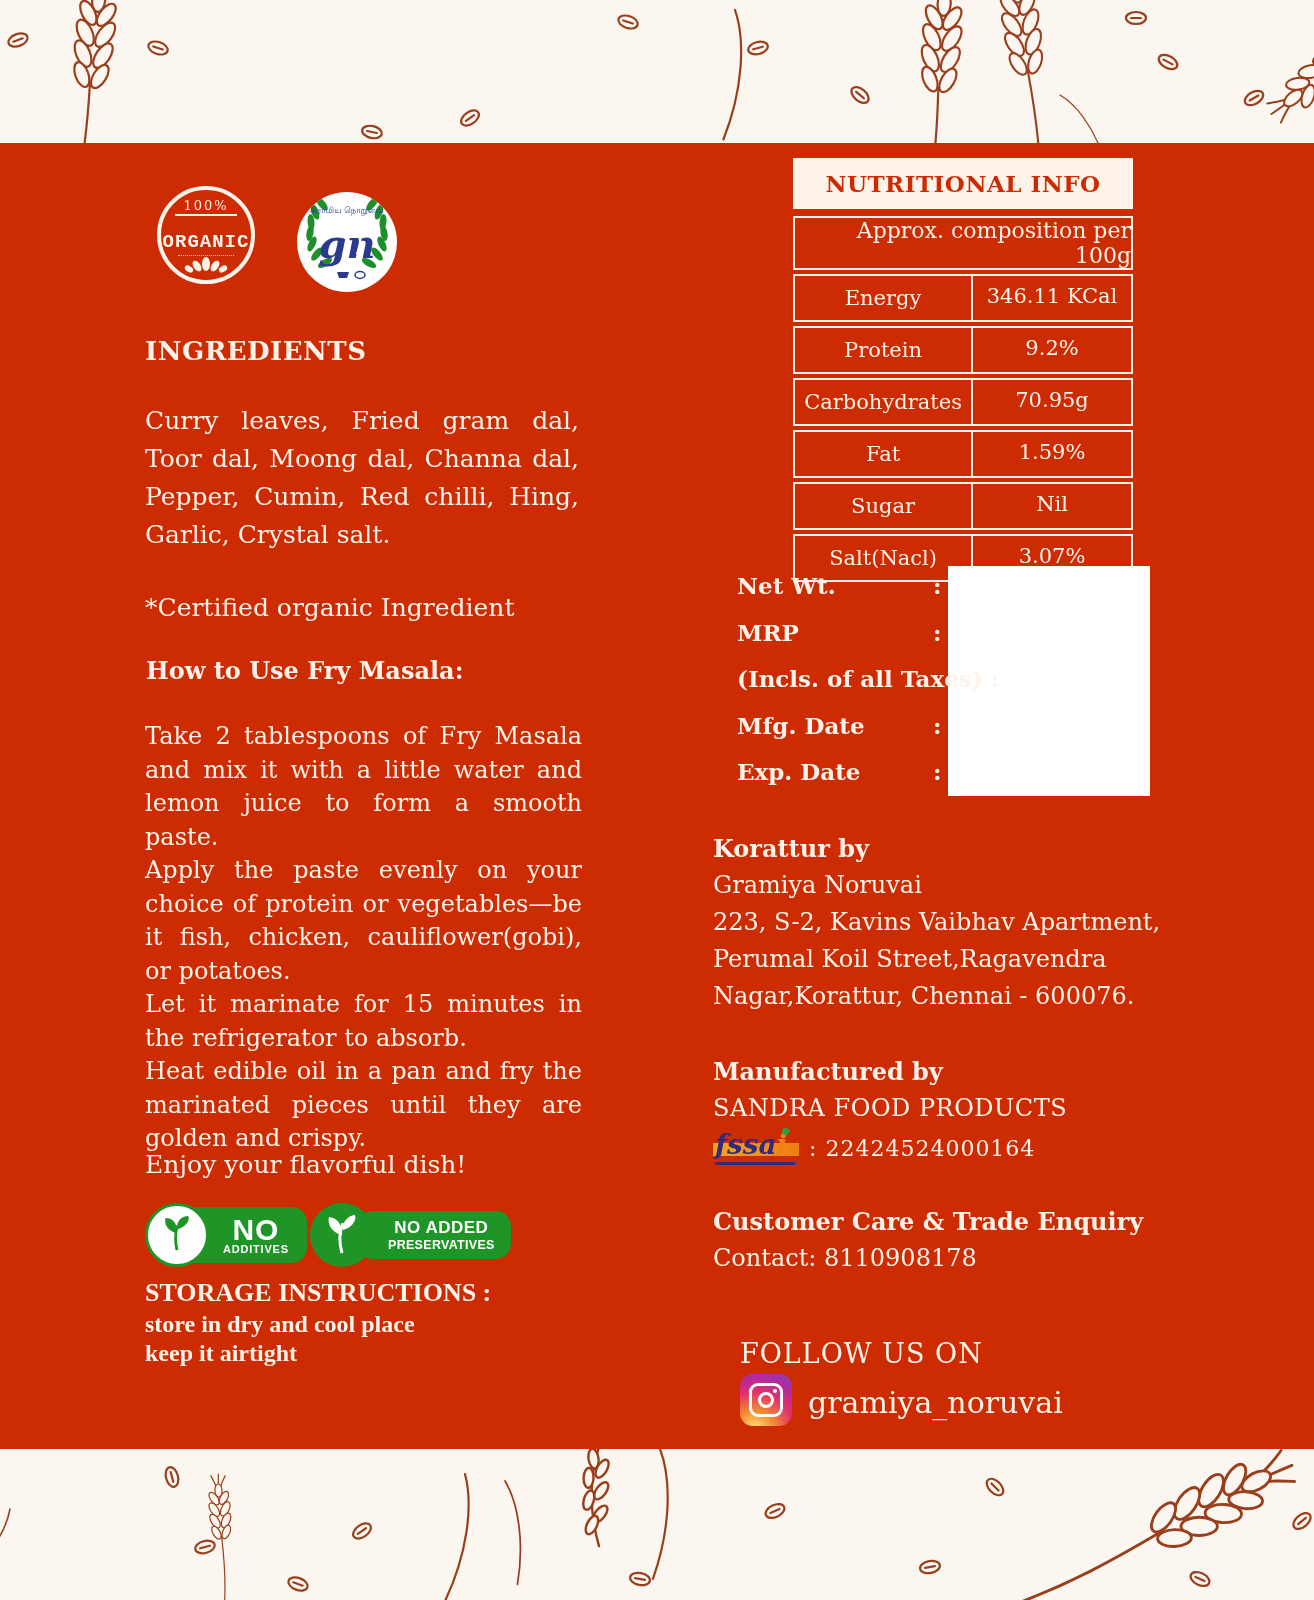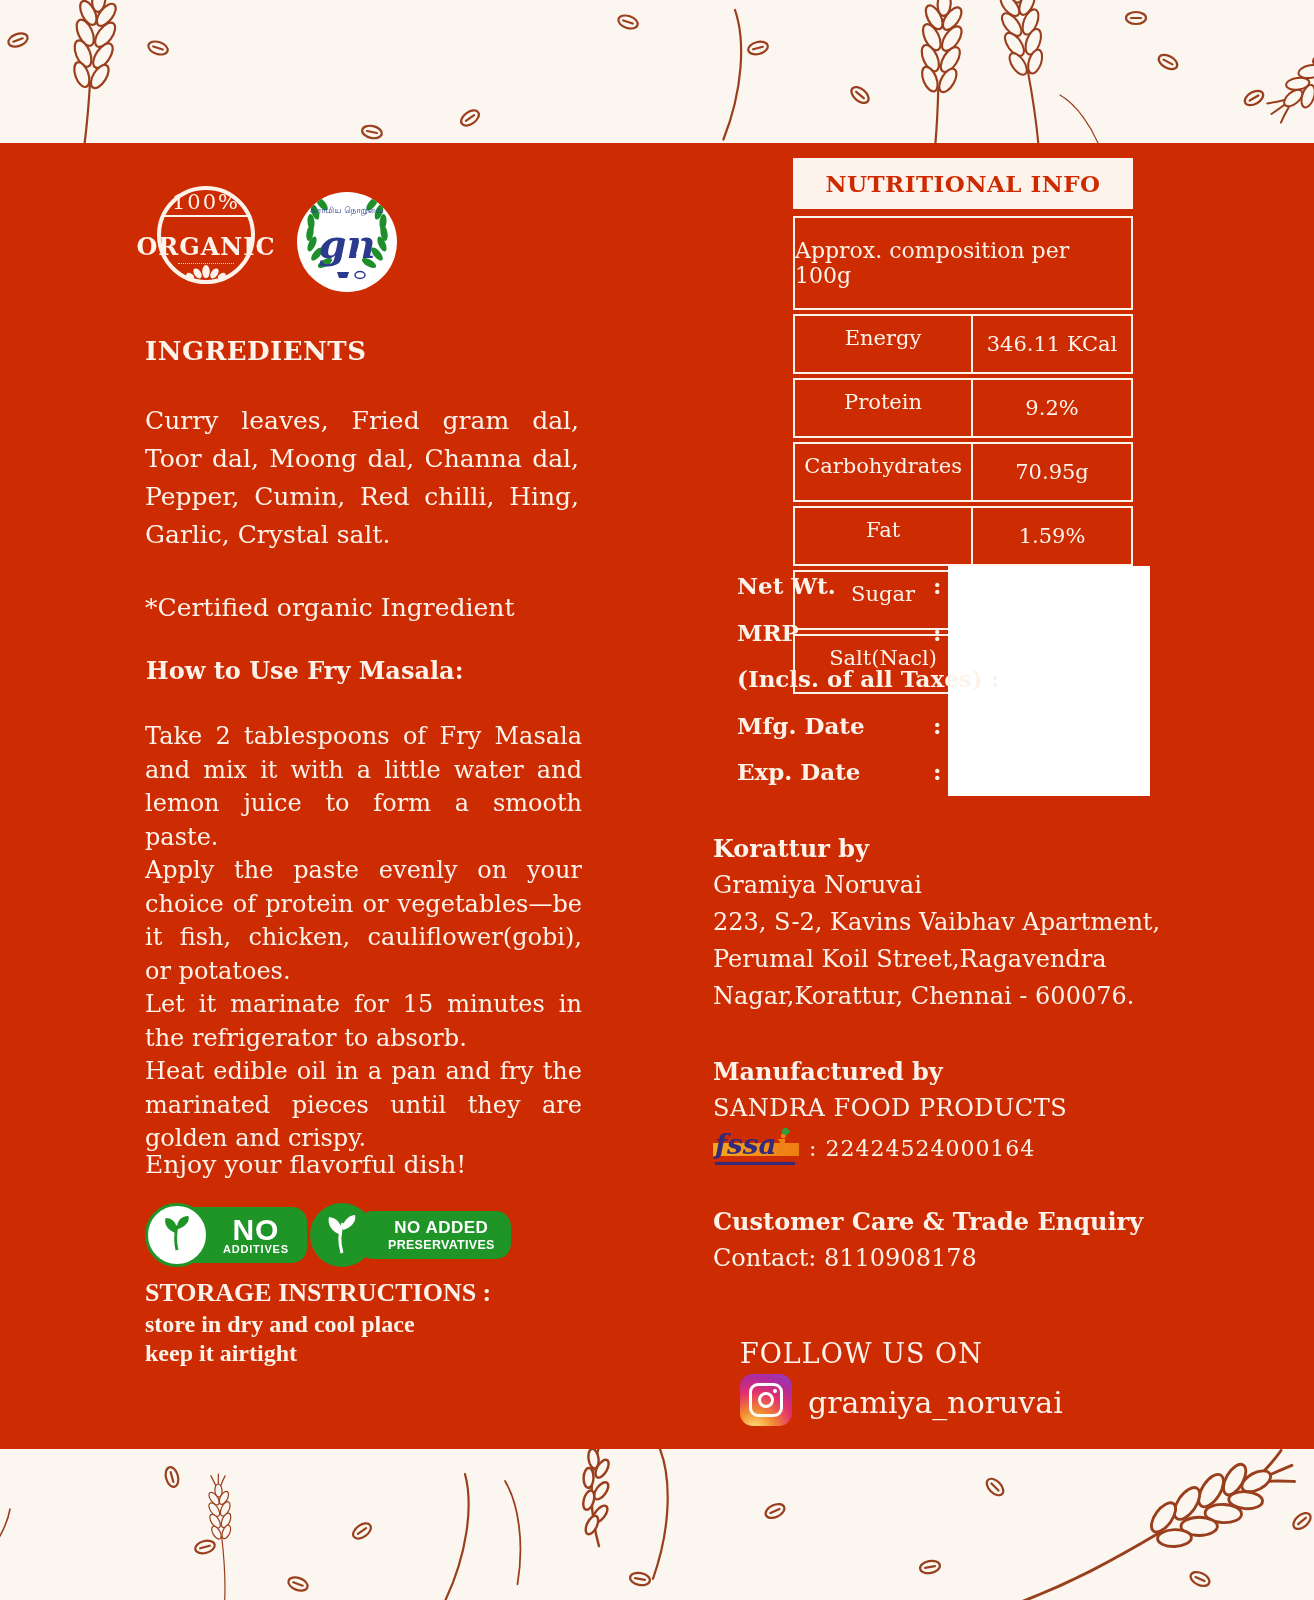--- a/index.html
+++ b/index.html
@@ -8,22 +8,22 @@
   .abs{position:absolute;}
   
   .band{position:absolute;left:0;display:block;}
   .ln{fill:none;stroke:#9a3f1d;stroke-width:2.2;stroke-linecap:round;}
   .gr{fill:#fbf6ef;stroke:#9a3f1d;stroke-width:2.2;}
   .red-panel{position:absolute;left:0;top:143px;width:1314px;height:1306px;background:#cd2b02;}
 
   
   .org-badge{left:157px;top:186px;width:98px;height:98px;border:4px solid #fdf3ea;border-radius:50%;
              box-sizing:border-box;display:flex;flex-direction:column;align-items:center;justify-content:center;}
-  .org-100{font-size:21px;letter-spacing:2px;border-bottom:2px solid #fdf3ea;padding:0 8px 1px;}
-  .org-main{font-size:24px;font-weight:bold;letter-spacing:1px;margin-top:15px;}
+  .org-100{font-size:13px;letter-spacing:2px;border-bottom:2px solid #fdf3ea;padding:0 8px 1px;}
+  .org-main{font-size:19px;font-weight:bold;letter-spacing:1px;margin-top:15px;font-family:Liberation Mono, monospace;}
   .org-dots{width:56px;height:0;border-top:1.5px dotted rgba(253,243,234,.85);margin:2px 0 1px;}
   .gn-badge{left:297px;top:192px;width:100px;height:100px;border-radius:50%;background:#ffffff;overflow:hidden;}
 
   
   .ing-title{left:145px;top:336px;font-size:26px;font-weight:bold;letter-spacing:.5px;}
   .ing-body{left:145px;top:402px;width:434px;font-size:25px;line-height:38px;text-align:justify;}
   .cert-note{left:145px;top:593px;font-size:25px;}
   .howto-title{left:146px;top:656px;font-size:24px;font-weight:bold;}
   .steps{left:145px;top:720px;width:437px;font-size:24px;line-height:33.5px;text-align:justify;}
   .steps p{margin:0;}
@@ -45,24 +45,24 @@
   .na-line2{font-size:12.5px;font-weight:bold;letter-spacing:.3px;}
 
   .storage-title{left:145px;top:1278px;font-family:"Liberation Serif",serif;font-weight:bold;font-size:26px;}
   .storage-lines{left:145px;top:1310px;font-family:"Liberation Serif",serif;font-weight:bold;font-size:24px;line-height:29px;}
 
   
   .nt{left:793px;top:158px;width:340px;}
   .nt-box{border:2.5px solid #fdf3ea;margin-bottom:4px;box-sizing:border-box;}
   .nt-title{background:#fdf3ea;color:#ce2a02;font-weight:bold;font-size:23px;text-align:center;
             padding:10px 0;letter-spacing:.5px;}
-  .nt-sub{font-size:22px;text-align:left;padding:20px 0;margin-top:7px;}
+  .nt-sub{font-size:22px;text-align:right;padding:0 0;margin-top:7px;}
   .nt-row{display:flex;font-size:21px;text-align:center;}
   .nt-c1{width:53%;padding:10px 2px;border-right:2.5px solid #fdf3ea;box-sizing:border-box;}
-  .nt-c2{width:47%;padding:16px 2px;box-sizing:border-box;}
+  .nt-c2{width:47%;padding:8px 2px;box-sizing:border-box;}
 
   
   .wbox{left:948px;top:566px;width:202px;height:230px;background:#ffffff;}
   .pack{left:737px;top:572px;width:420px;font-weight:bold;font-size:23px;}
   .pack-row{position:relative;height:46.5px;}
   .pack-label{position:absolute;left:0;top:0;white-space:nowrap;}
   .pack-colon{position:absolute;left:196px;top:0;}
 
   
   .blk{position:absolute;left:713px;width:480px;font-size:24px;line-height:37px;}

